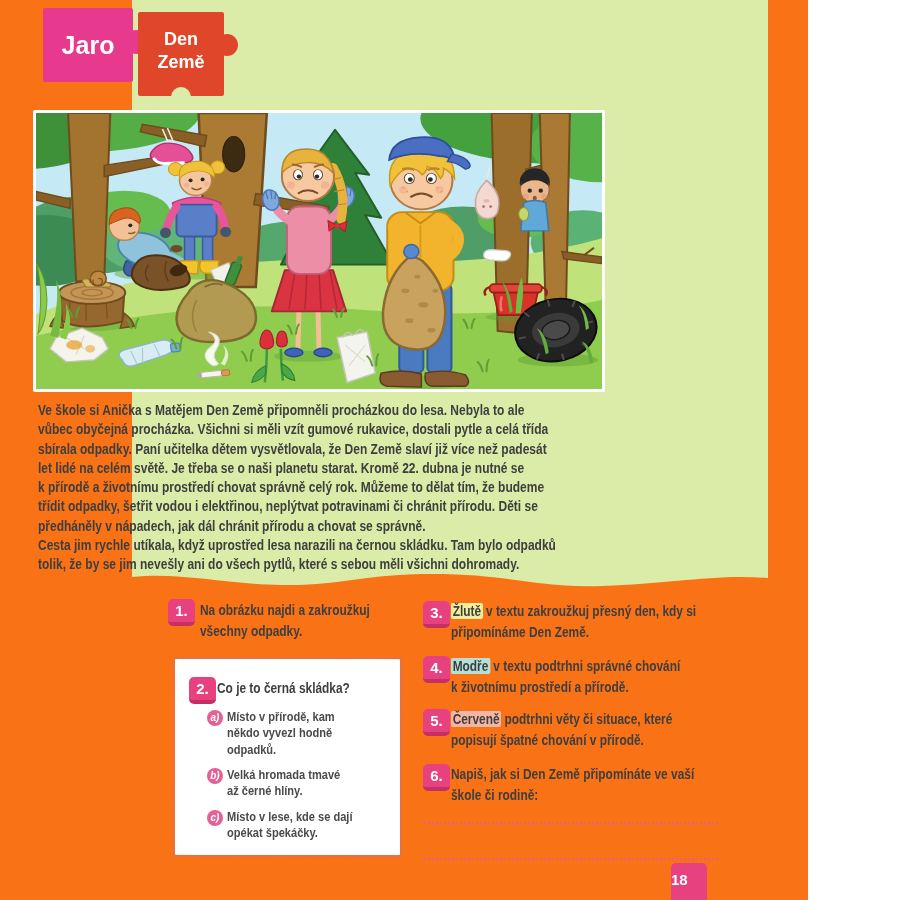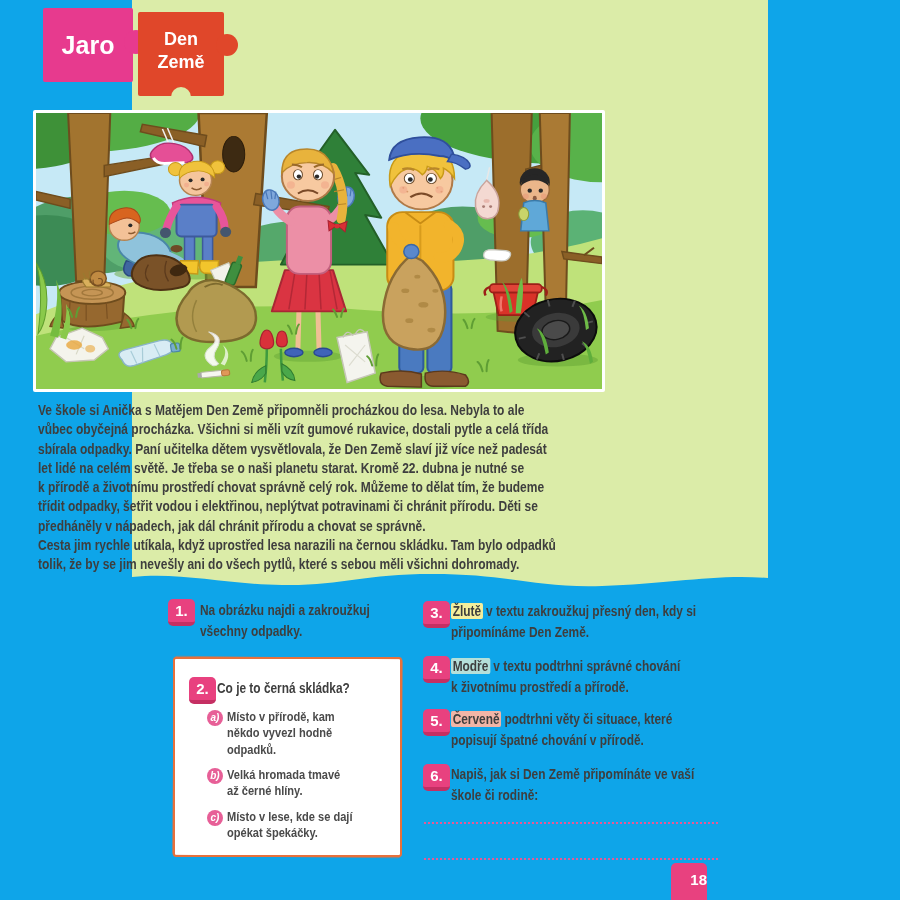--- a/index.html
+++ b/index.html
@@ -1,19 +1,19 @@
 <!DOCTYPE html>
 <html><head>
 <meta charset="utf-8">
 <style>
   * { margin:0; padding:0; box-sizing:border-box; }
   body { background:#ffffff; }
   .page {
-    position:relative; width:900px; height:900px; overflow:hidden;
-    background:#0ea5e9; font-family:"Liberation Sans", sans-serif; color:#3e3e3e;
+    position:relative; width:808px; height:900px; overflow:hidden;
+    background:#f97316; font-family:"Liberation Sans", sans-serif; color:#3e3e3e;
   }
   .green-block { position:absolute; left:132px; top:0; width:636px; height:570px; background:#dbeca8; }
   .green-wave { position:absolute; left:132px; top:570px; width:636px; height:24px; display:block; }
 
   .puzzle-header { position:absolute; left:40px; top:8px; width:200px; height:96px; }
   .puzzle-header text { font-family:"Liberation Sans", sans-serif; font-weight:bold; fill:#ffffff; }
 
   .illu-frame {
     position:absolute; left:33px; top:110px; width:572px; height:282px;
     background:#ffffff; padding:3px; border-radius:2px;
@@ -60,21 +60,21 @@
   }
   .opt-text {
     position:absolute; left:52px; width:200px; font-size:13.5px; font-weight:bold;
     line-height:16.3px; white-space:pre-line; color:#4a4a4a;
     transform:scaleX(0.82); transform-origin:0 0;
   }
   .answer-line { position:absolute; left:424px; width:294px; border-top:2px dotted #e85a95; }
   .page-num {
     position:absolute; left:671px; top:863px; width:36px; height:37px;
     background:#e8417f; border-radius:5px 5px 0 0; color:#fff;
-    font-weight:bold; font-size:15px; text-align:right; line-height:34px;
+    font-weight:bold; font-size:15px; text-align:left; line-height:34px;
   }
 </style>
 </head>
 <body>
 
 <div class="page">
 
   <div class="green-block"></div>
   <svg class="green-wave" viewBox="0 0 636 24" preserveAspectRatio="none">
     <path d="M0,0 L636,0 L636,8 C580,4 540,14 470,16 C400,18 380,4 300,4 C230,4 210,16 150,15 C90,14 50,2 0,7 Z" fill="#dbeca8"></path>

